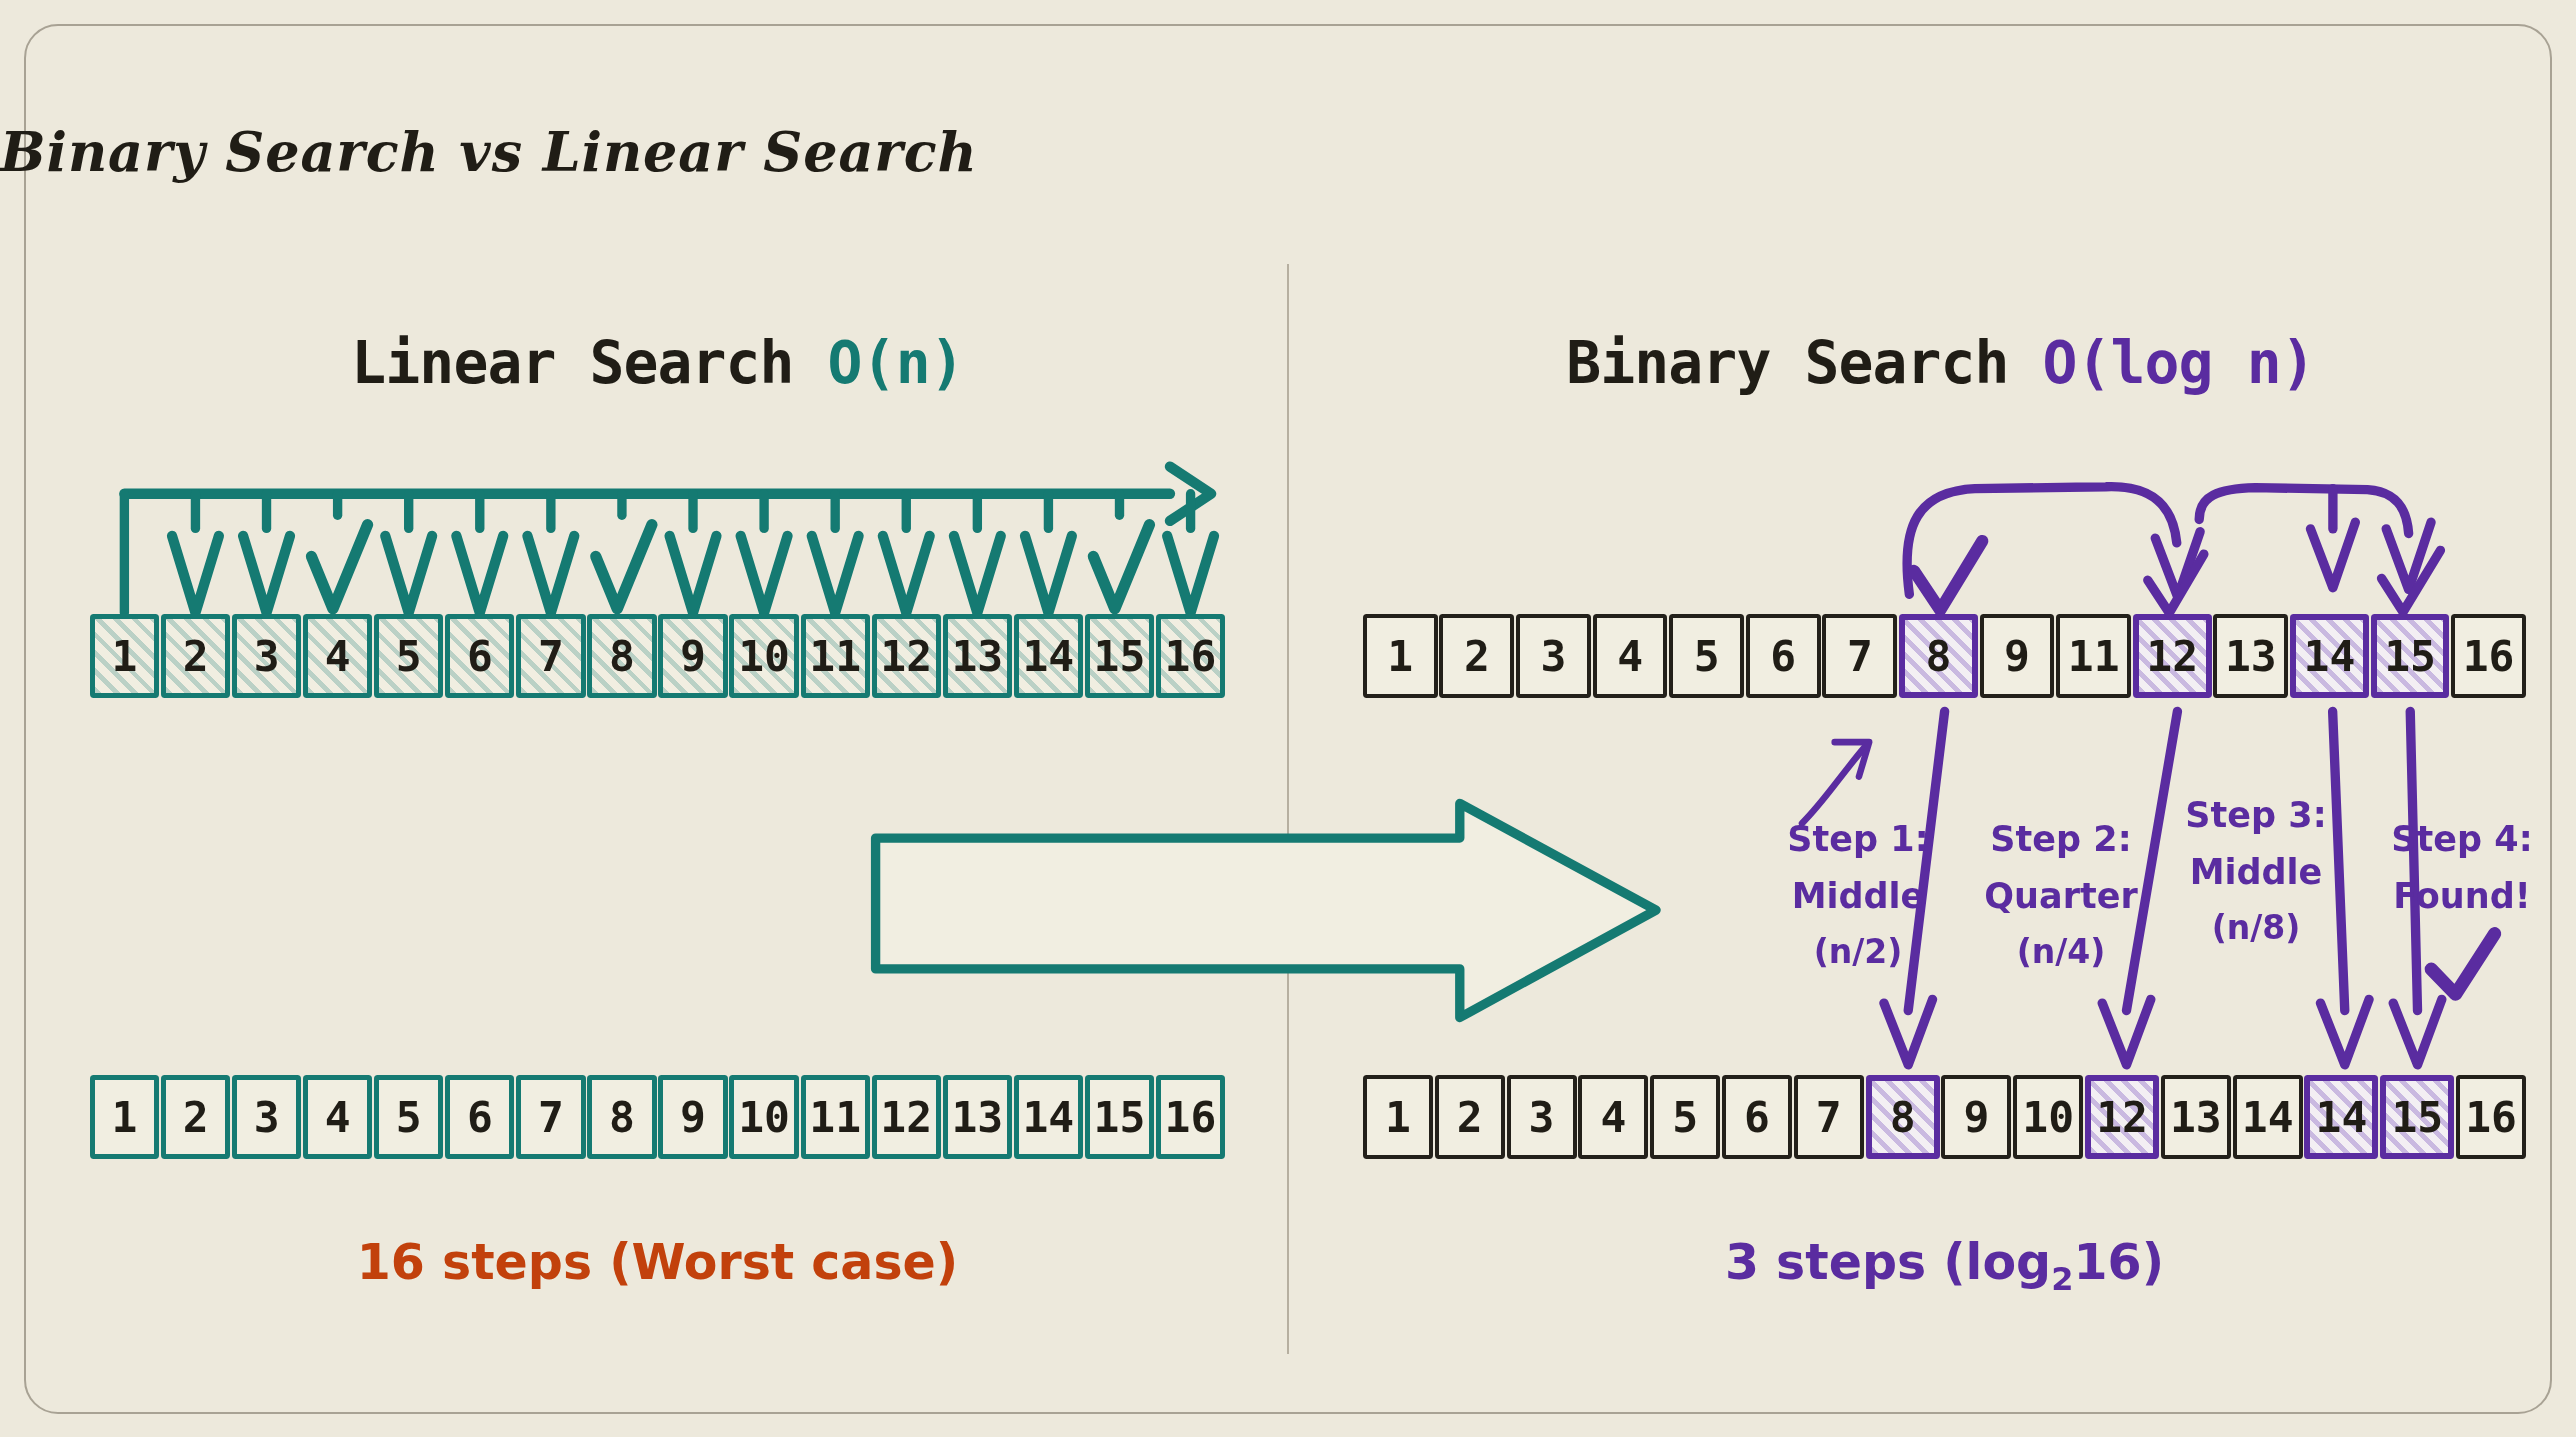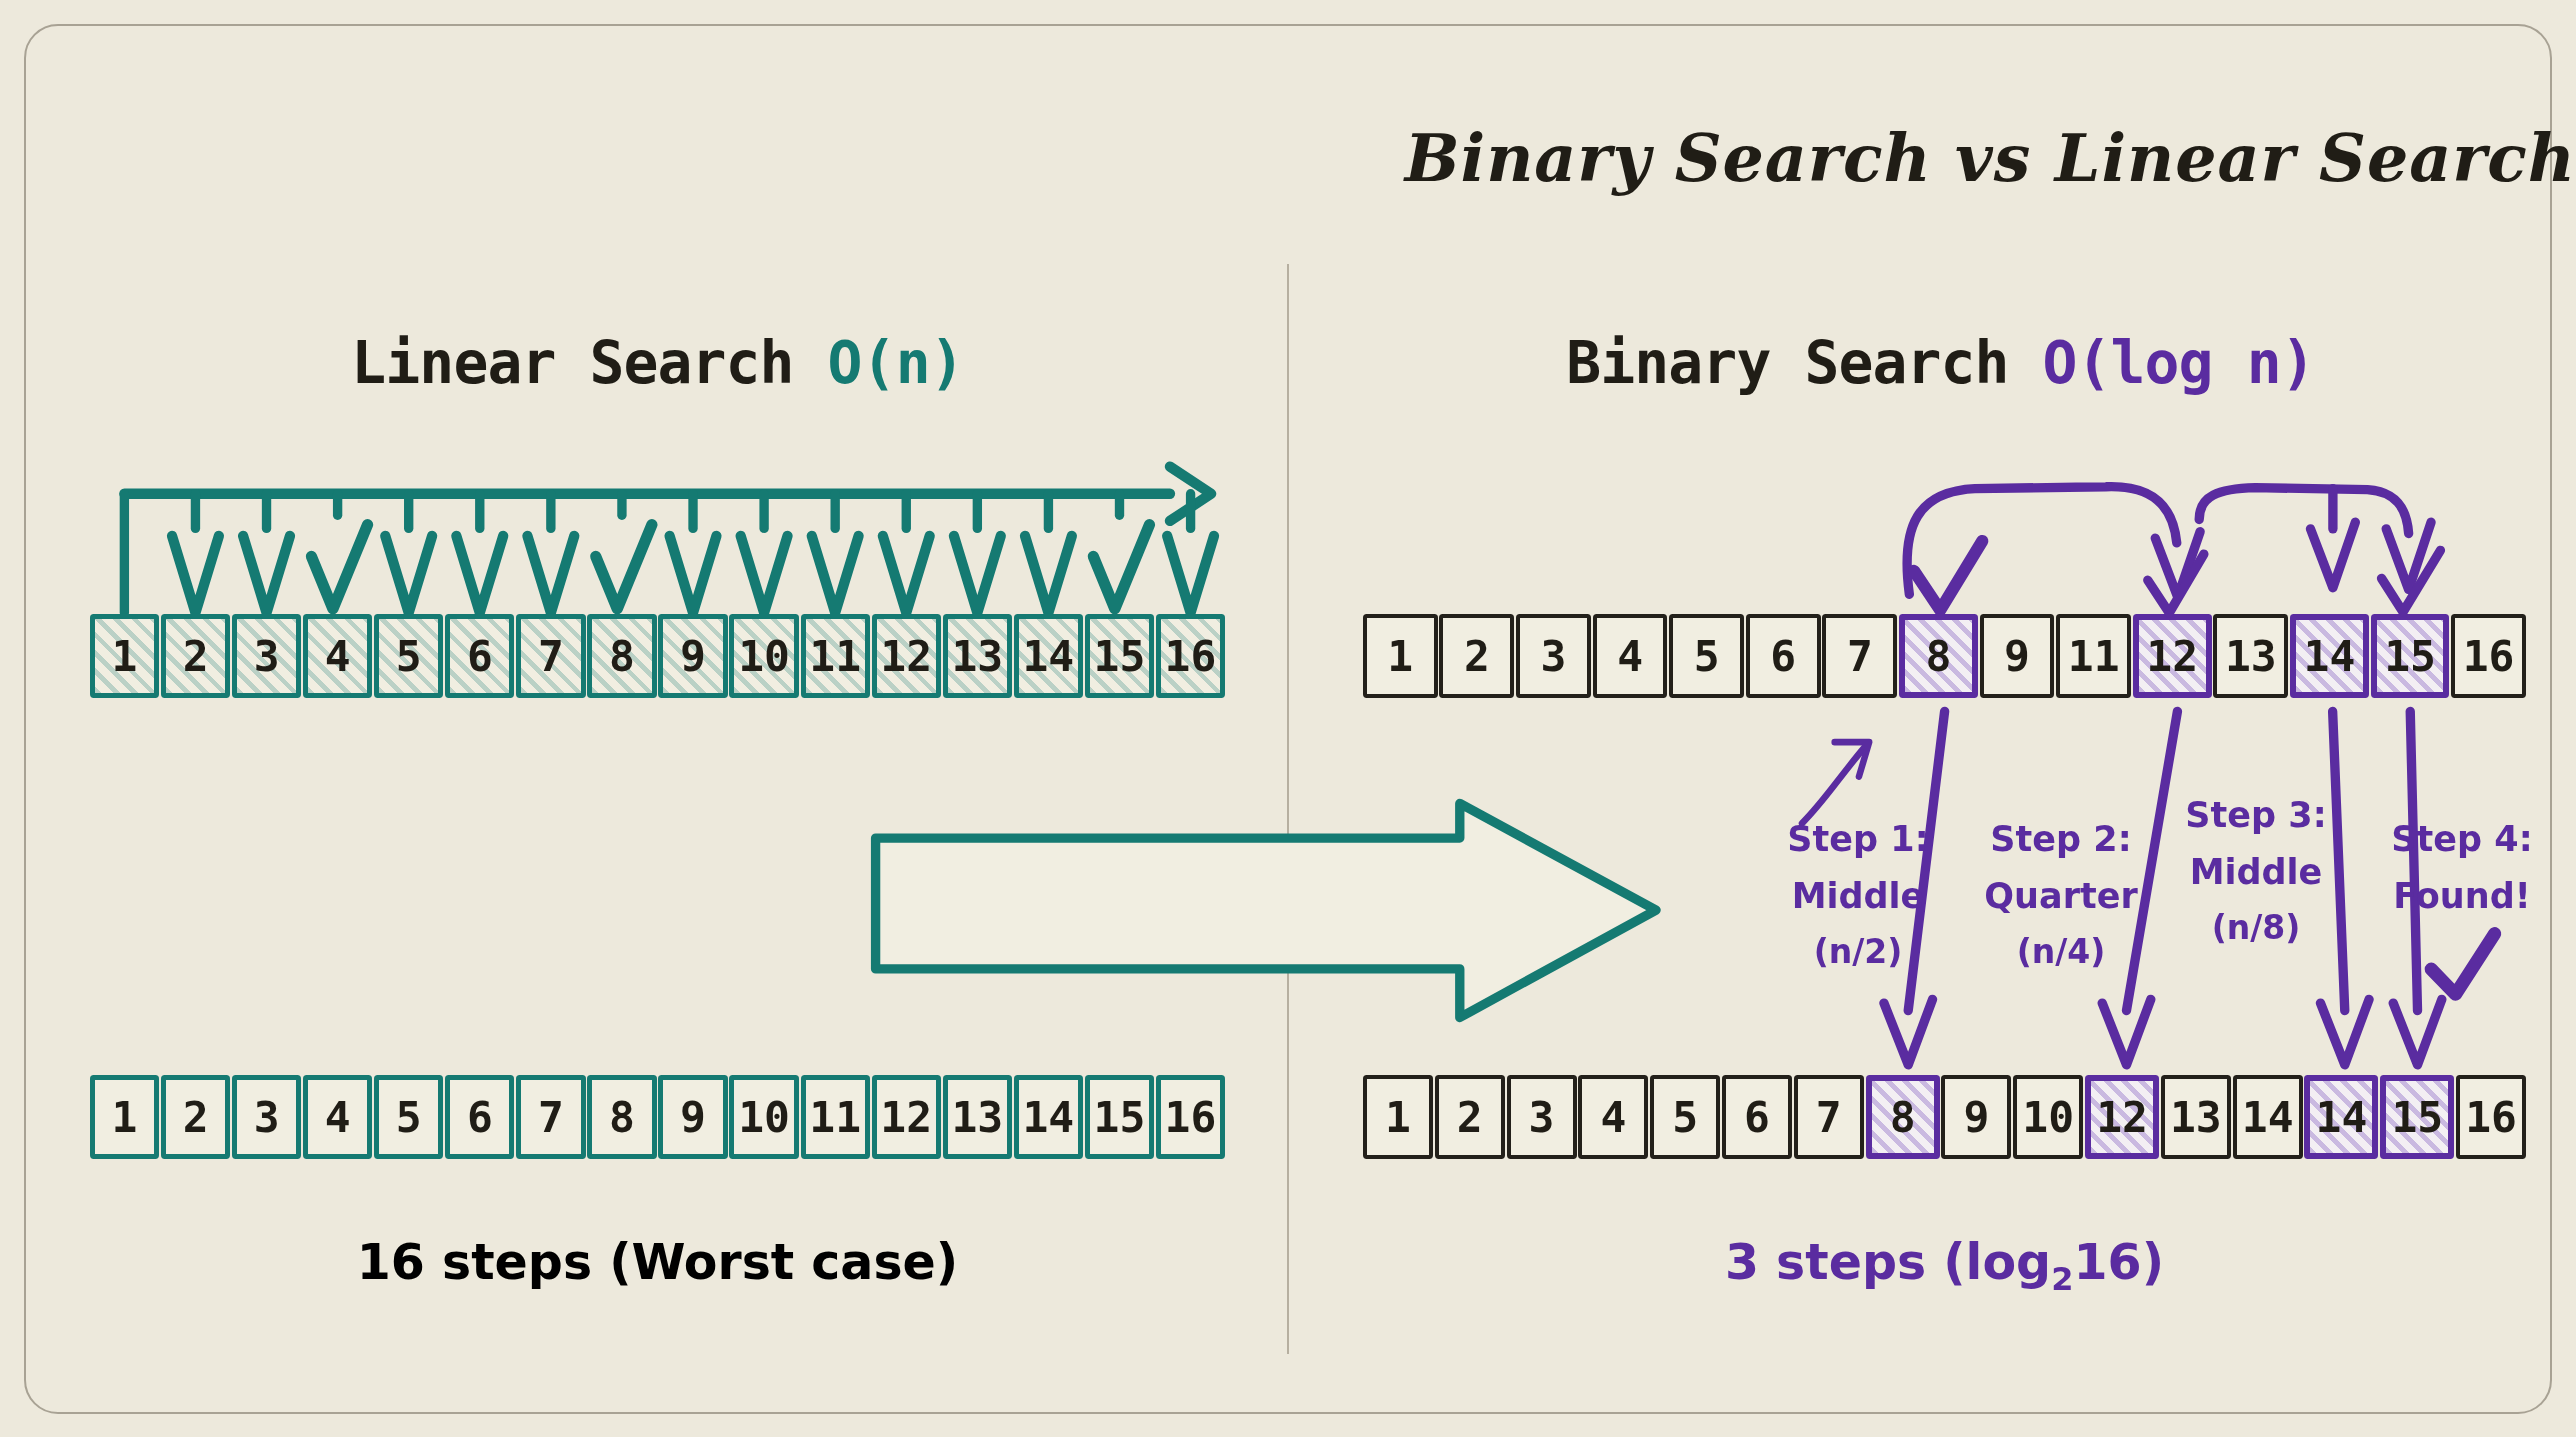--- a/index.html
+++ b/index.html
@@ -1,21 +1,21 @@
 <!DOCTYPE html>
 <html style="font-size:15px"><head>
 <meta charset="utf-8">
 <style>
   html,body{margin:0;padding:0;background:#e4e0d2;}
   #canvas{position:relative;width:2576px;height:1438px;background:#EDE9DC;overflow:hidden;
           font-family:"DejaVu Sans",sans-serif;color:#201D16;}
   #frame{position:absolute;left:24px;top:24px;right:24px;bottom:24px;border:2.8px solid #A8A294;border-radius:34px;}
   #divider{position:absolute;left:1287px;top:264px;width:1.9px;height:1090px;background:#B6AFA0;}
-  #title{position:absolute;left:0;top:120px;width:2576px;text-align:right;
-         font-family:"DejaVu Serif",serif;font-style:italic;font-weight:600;font-size:65px;letter-spacing:0.9px;}
+  #title{position:absolute;left:0;top:120px;width:2576px;text-align:left;
+         font-family:"DejaVu Serif",serif;font-style:italic;font-weight:600;font-size:54px;letter-spacing:0.9px;}
   .col-header{position:absolute;top:329px;text-align:center;
          font-family:"DejaVu Sans Mono",monospace;font-weight:bold;font-size:58px;letter-spacing:-0.9px;}
   #linear-header{left:89px;width:1137px;}
   #binary-header{left:1353px;width:1175px;}
   .complexity-teal{color:#157A72;}
   .complexity-purple{color:#5A2CA0;}
   .array-row{position:absolute;display:flex;height:84px;}
   #linear-top-array,#linear-bottom-array{left:89px;width:1137px;}
   #binary-top-array,#binary-bottom-array{left:1362px;width:1165px;}
   #linear-top-array{top:614px;}
@@ -33,21 +33,21 @@
         background:repeating-linear-gradient(45deg, rgba(104,60,180,0.30) 0 4.7px, rgba(0,0,0,0) 4.7px 12px),#F3EFF3;}
   svg{position:absolute;overflow:visible;}
   #linear-arrows-svg{left:84px;top:461px;}
   #binary-arcs-svg{left:1825px;top:440px;}
   #binary-verticals-svg{left:1778px;top:702px;}
   #step1-pointer-svg{left:1760px;top:711px;}
   #mid-arrow-svg{left:861px;top:796px;z-index:3;}
   #mid-arrow-label{position:absolute;left:871px;top:878px;width:711px;z-index:4;text-align:center;
         font-size:49px;font-weight:bold;color:#17150F;letter-spacing:0px;}
   .caption{position:absolute;top:1234px;text-align:center;font-size:49px;font-weight:bold;}
-  #linear-caption{left:89px;width:1137px;color:#000000;}
+  #linear-caption{left:89px;width:1137px;color:#c2410c;}
   #binary-caption{left:1362px;width:1165px;color:#5A2CA0;}
   #binary-caption sub{font-size:32px;}
   .step-label{position:absolute;width:206px;text-align:center;color:#5A2CA0;font-weight:bold;z-index:2;}
   .step-label .l1{font-size:35px;line-height:58px;}
   .step-label .l2{font-size:35px;line-height:56px;}
   .step-label .l3{font-size:33px;line-height:56px;}
   .stroke-teal{stroke:#157A72;fill:none;stroke-linecap:round;stroke-linejoin:round;}
   .stroke-purple{stroke:#5A2CA0;fill:none;stroke-linecap:round;stroke-linejoin:round;}
 </style>
 </head>

